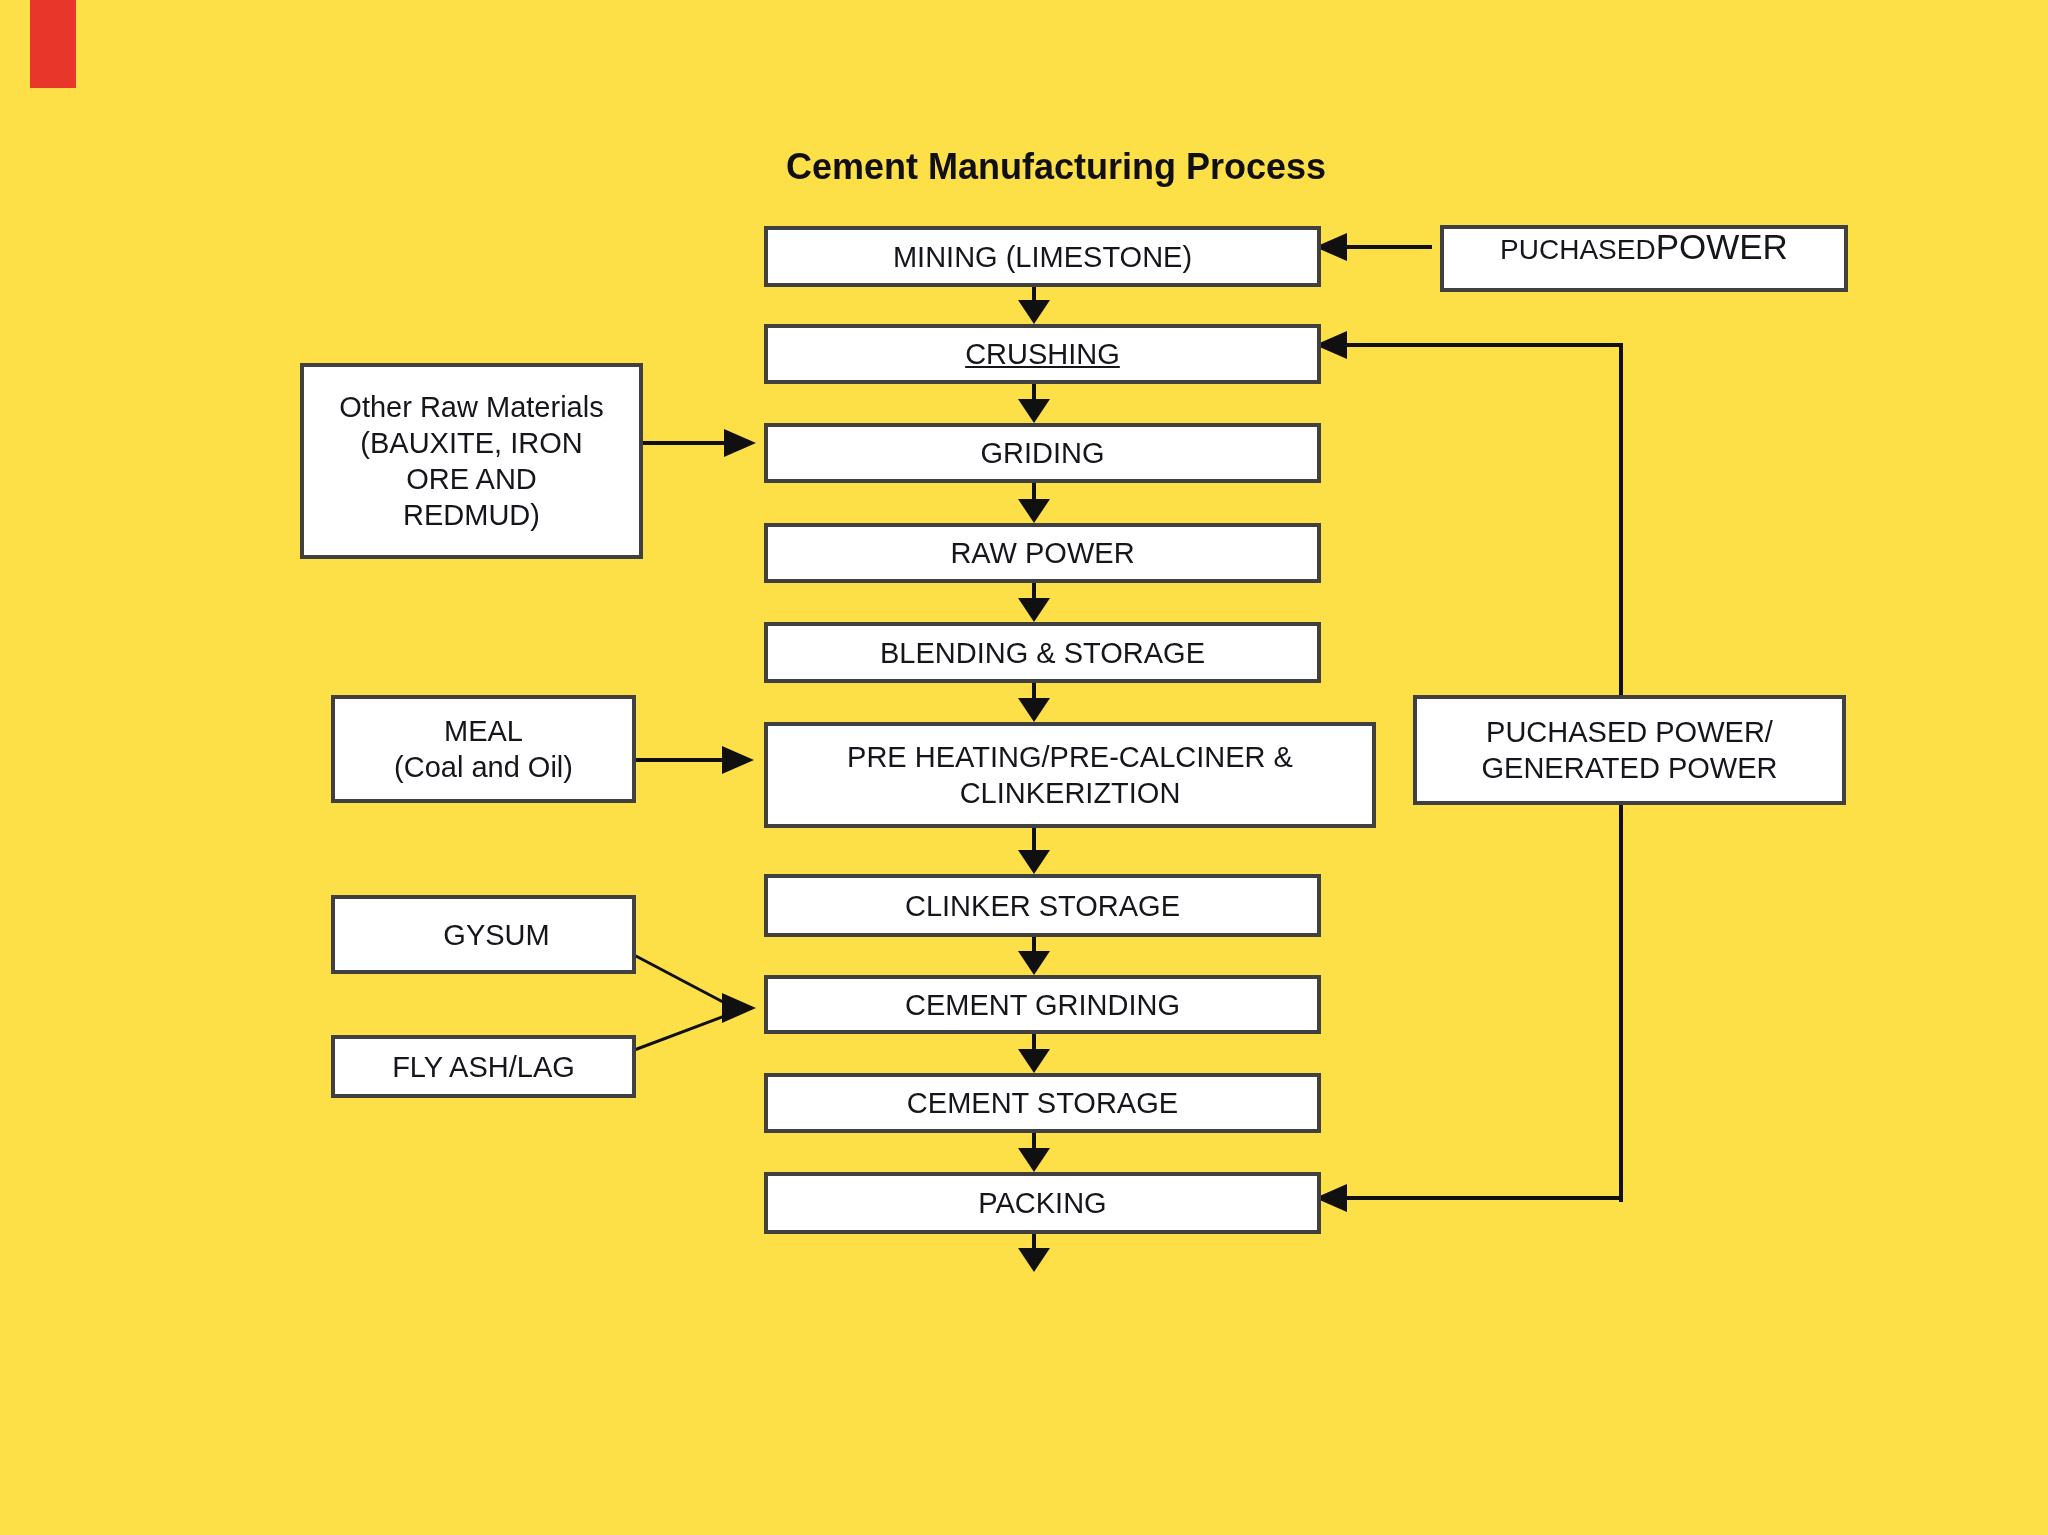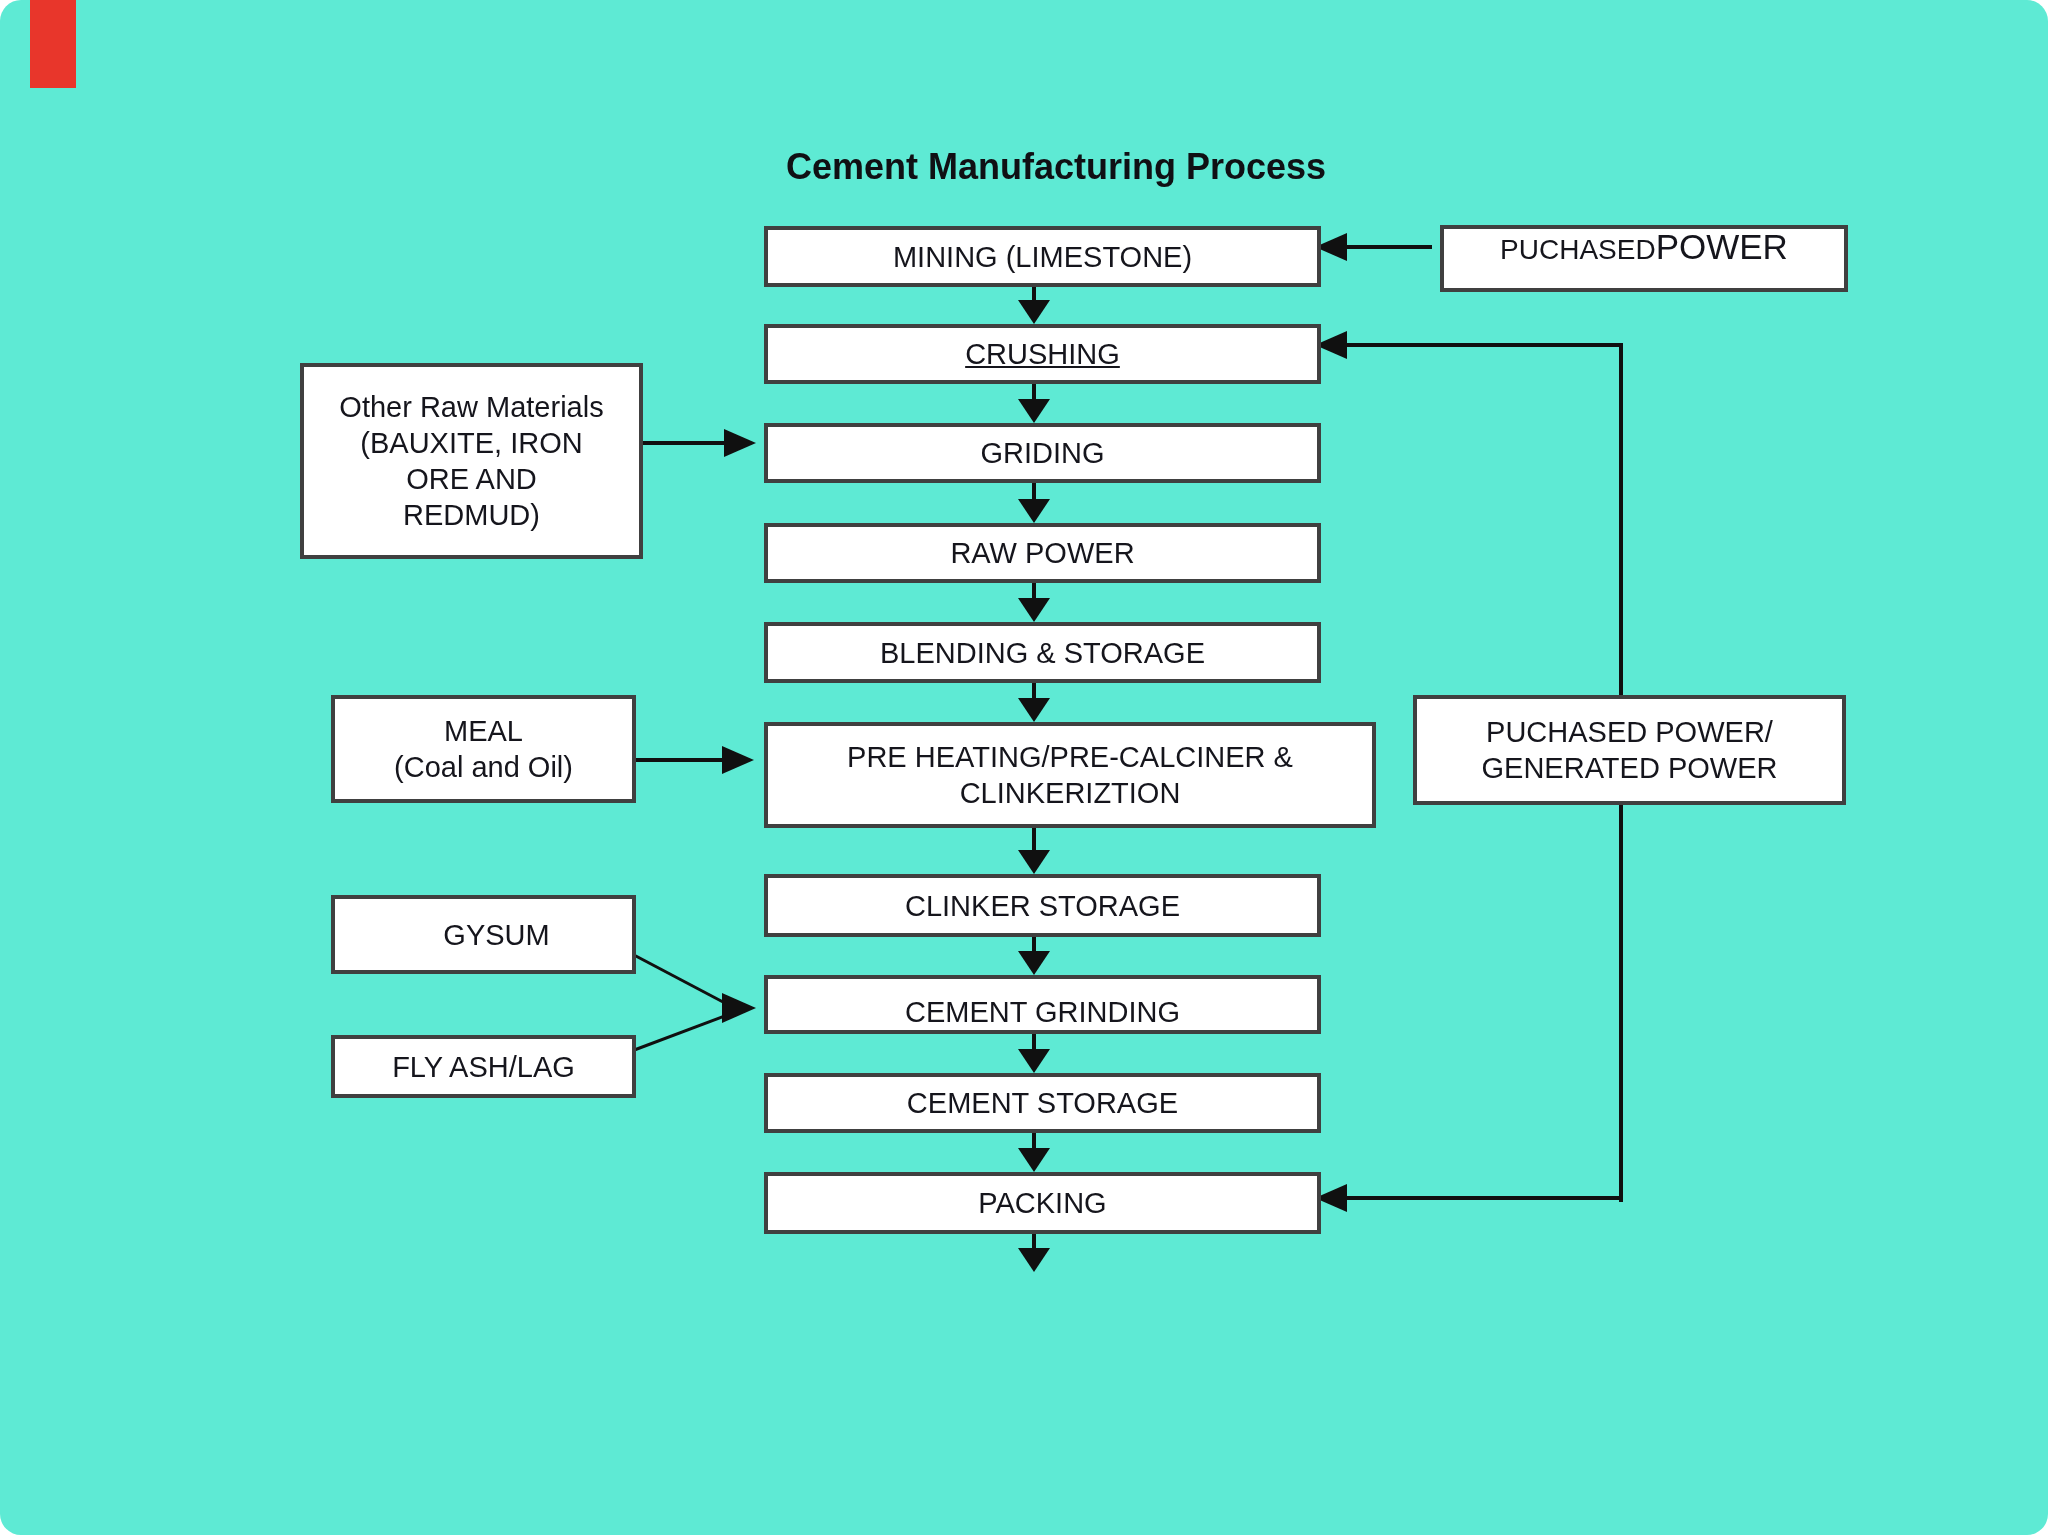--- a/index.html
+++ b/index.html
@@ -1,17 +1,17 @@
 <!DOCTYPE html>
 <html><head>
 <meta charset="utf-8">
 <style>
   html,body{margin:0;padding:0;background:#ffffff;}
-  #canvas{position:relative;width:2048px;height:1535px;background:#5eead4;overflow:hidden;
-          font-family:"Liberation Sans", sans-serif;color:#15151c;border-radius:21px;}
+  #canvas{position:relative;width:2048px;height:1535px;background:#fde047;overflow:hidden;
+          font-family:"Liberation Sans", sans-serif;color:#15151c;}
   .title{position:absolute;left:756px;top:146px;width:600px;text-align:center;
          font-size:36px;font-weight:bold;color:#101014;}
   .box{position:absolute;background:#ffffff;border:4px solid #404040;box-sizing:border-box;
        display:flex;flex-direction:column;align-items:center;justify-content:center;
        text-align:center;font-size:29px;line-height:36px;z-index:2;margin-left:8px;}
   .box .inner{display:block;}
   .hline{position:absolute;height:4px;background:#101010;z-index:1;}
   .vline{position:absolute;width:4px;background:#101010;z-index:0;}
   .diag{position:absolute;height:3px;background:#101010;transform-origin:left center;z-index:1;}
   .tri-down{position:absolute;width:0;height:0;border-left:16px solid transparent;
@@ -89,21 +89,21 @@
   </div>
   <div class="box" style="left:756px;top:622px;width:557px;height:61px;">
     <span class="inner">BLENDING &amp; STORAGE</span>
   </div>
   <div class="box" style="left:756px;top:722px;width:612px;height:106px;">
     <span class="inner preheat-inner">PRE HEATING/PRE-CALCINER &amp; CLINKERIZTION</span>
   </div>
   <div class="box" style="left:756px;top:874px;width:557px;height:63px;">
     <span class="inner">CLINKER STORAGE</span>
   </div>
-  <div class="box" style="left:756px;top:975px;width:557px;height:59px;justify-content:flex-end;">
+  <div class="box" style="left:756px;top:975px;width:557px;height:59px;">
     <span class="inner">CEMENT GRINDING</span>
   </div>
   <div class="box" style="left:756px;top:1073px;width:557px;height:60px;">
     <span class="inner">CEMENT STORAGE</span>
   </div>
   <div class="box" style="left:756px;top:1172px;width:557px;height:62px;">
     <span class="inner">PACKING</span>
   </div>
 
   <div class="box" style="left:292px;top:363px;width:343px;height:196px;text-align:right;">

